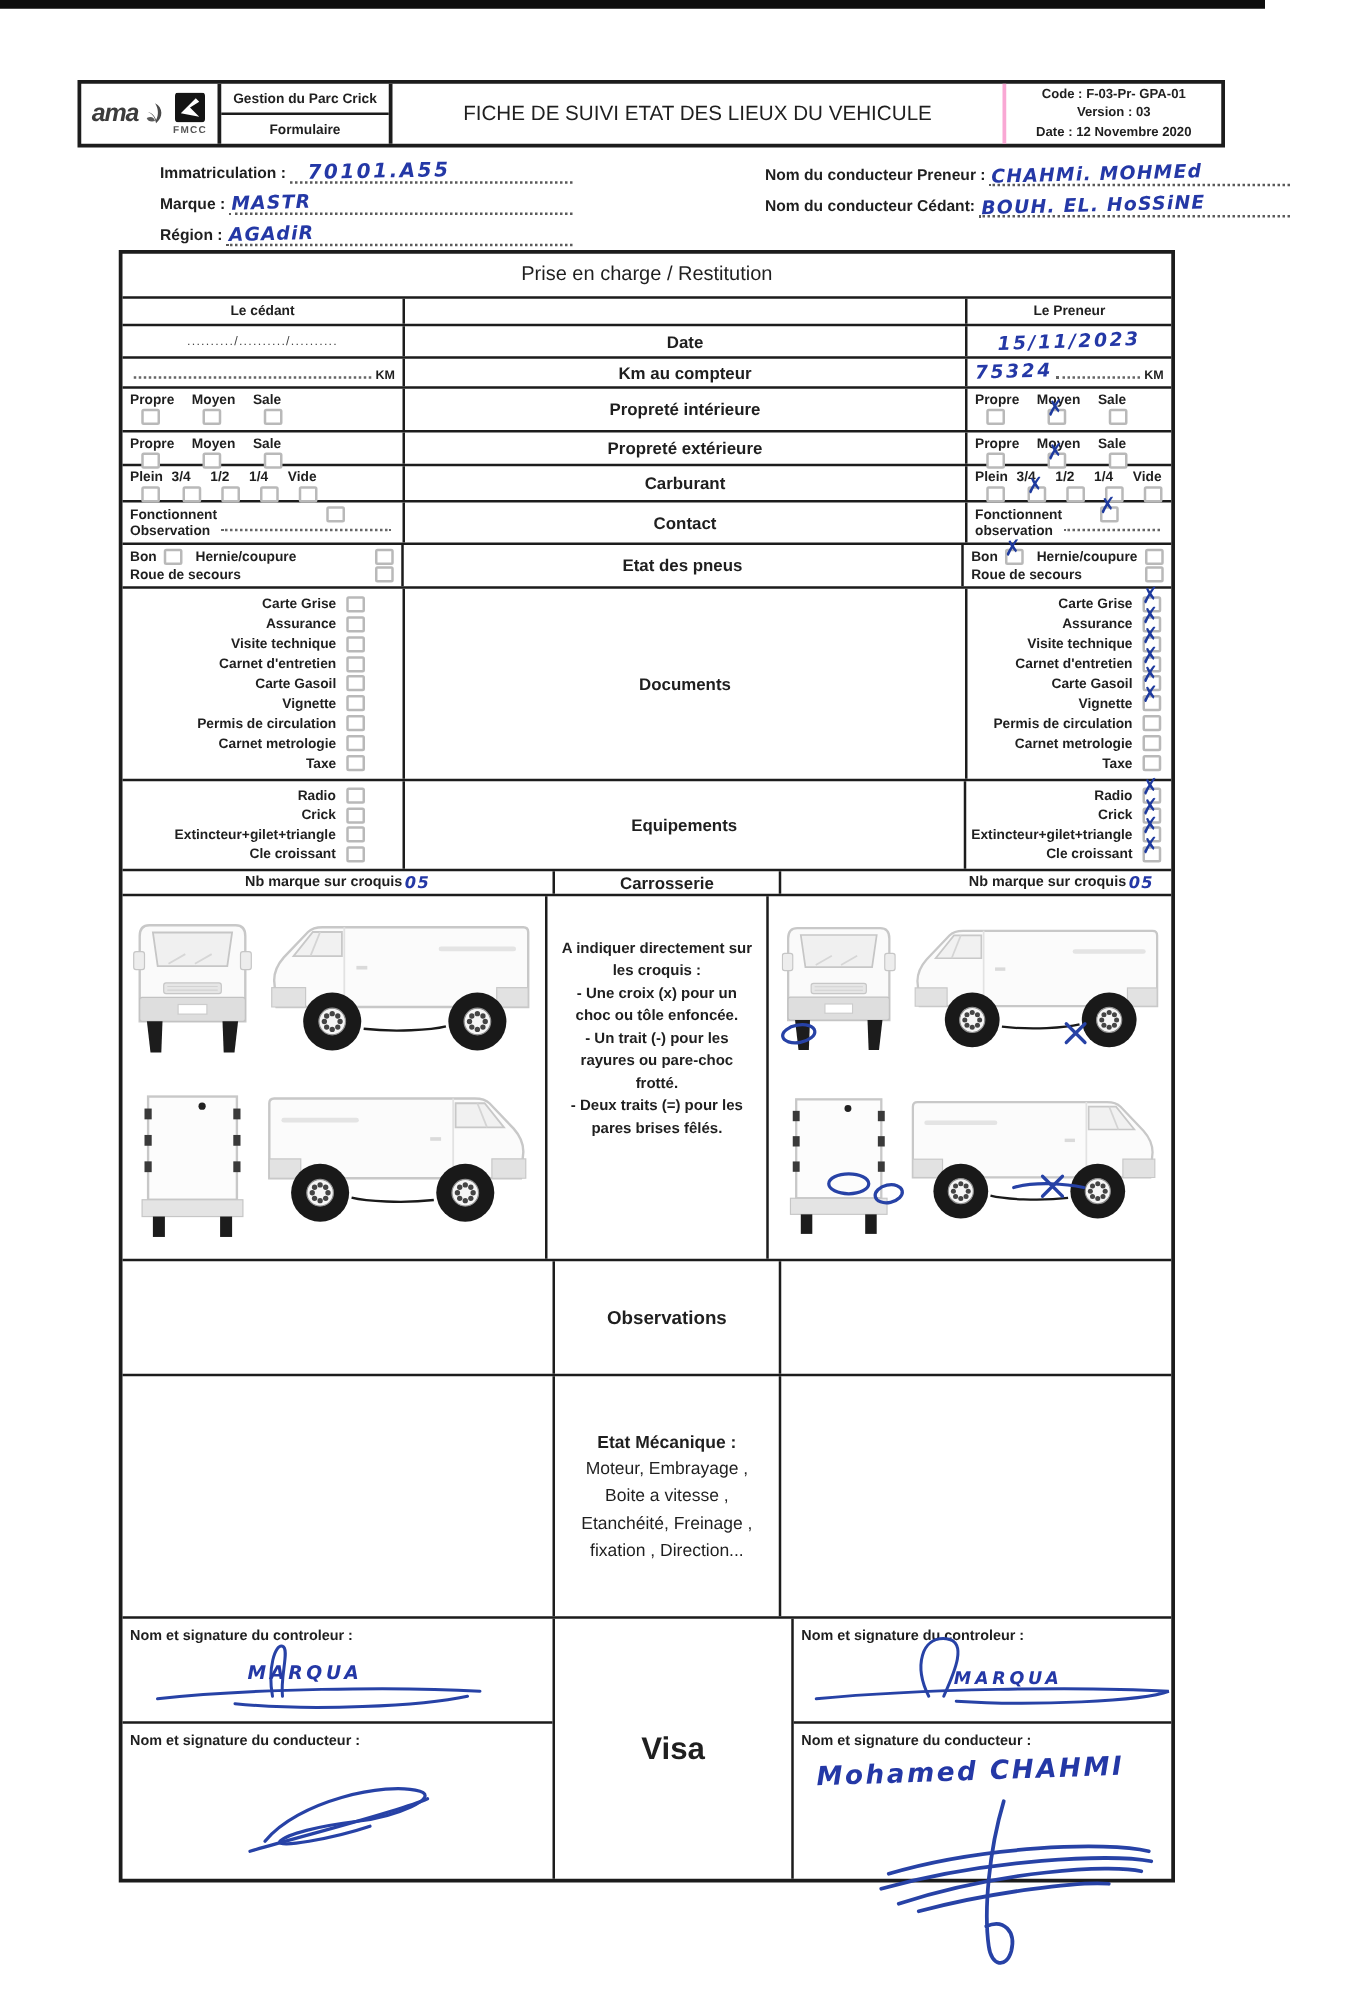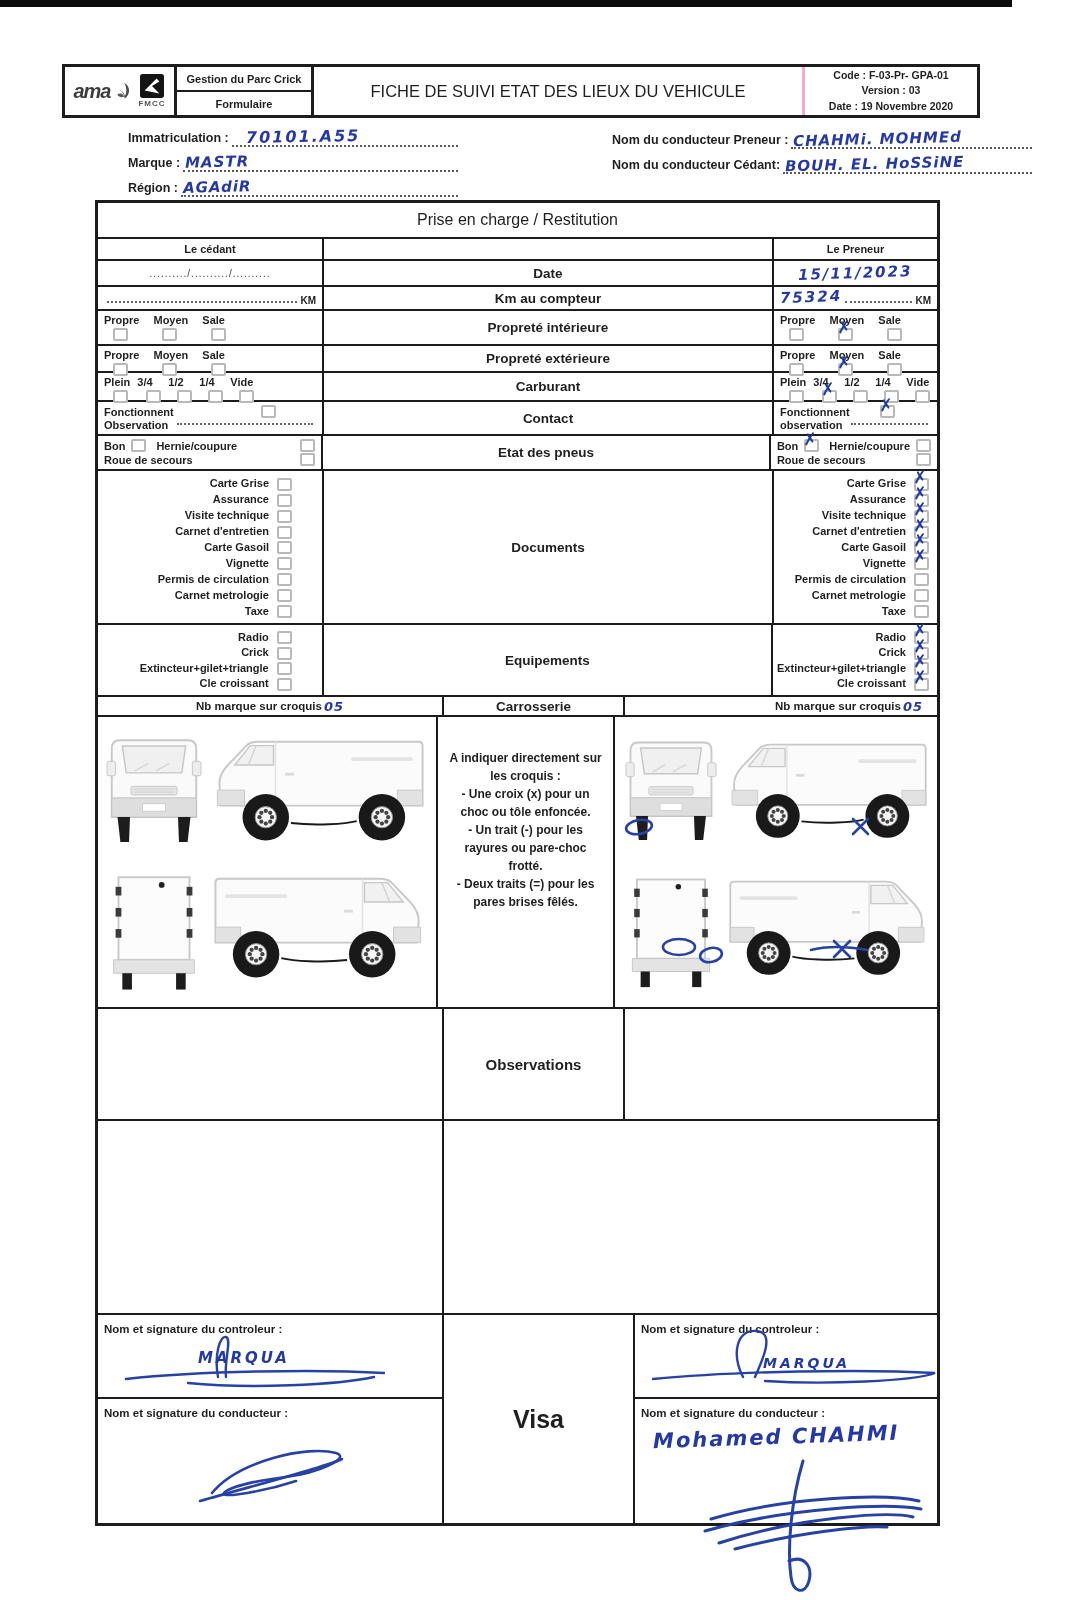--- a/index.html
+++ b/index.html
@@ -183,21 +183,21 @@
       </span>
     </div>
     <div class="hmid">
       <div>Gestion du Parc Crick</div>
       <div>Formulaire</div>
     </div>
     <div class="htitle">FICHE DE SUIVI ETAT DES LIEUX DU VEHICULE</div>
     <div class="hcode">
       <span>Code : F-03-Pr- GPA-01</span>
       <span>Version : 03</span>
-      <span>Date : 19 Novembre 2020</span>
+      <span>Date : 12 Novembre 2020</span>
     </div>
   </div>
 
   <div class="idleft">
     <div class="fline">
       <span class="flabel">Immatriculation :</span>
       <span class="dotline">
           <span class="hw idval">70101.A55</span>
         </span>
     </div>
@@ -644,30 +644,39 @@
             <path d="M238 102 l15 15 M253 102 l-15 15"></path>
             <ellipse cx="64" cy="230" rx="16" ry="8"></ellipse>
             <ellipse cx="96" cy="238" rx="11" ry="7" transform="rotate(-12 96 238)"></ellipse>
             <path d="M219 224 l16 16 M235 224 l-16 16"></path>
             <path d="M196 233 C214 228 238 230 252 233"></path>
           </g>
         </svg>
       </div>
     </div>
 
-    <div class="tr" style="height:112px">
+    <div class="tr" style="height:92px">
       <div class="tc bl"></div>
       <div class="tc bc cent">
           <span class="obslabel">Observations</span>
         </div>
       <div class="tc br"></div>
     </div>
 
     <div class="tr" style="height:194px">
       <div class="tc bl"></div>
+      <div class="tc bc">
+        <div class="meccell">
+          <div class="mectitle">Etat Mécanique  :</div>
+          <div>Moteur, Embrayage ,</div>
+          <div>Boite a vitesse ,</div>
+          <div>Etanchéité, Freinage ,</div>
+          <div>fixation , Direction...</div>
+        </div>
+      </div>
       <div class="tc br"></div>
     </div>
 
     <div class="tr" style="height:208px">
       <div class="sigL">
         <div class="sigcell sigtop">
           <span class="siglabel">Nom et signature du controleur :</span>
           <svg class="sigsvg" style="left:20px;top:14px" width="290" height="62">
             <g stroke="#2742a6" stroke-width="2.4" fill="none" stroke-linecap="round">
               <path d="M100 48 C96 26 102 6 108 8 C114 10 106 32 108 48"></path>

